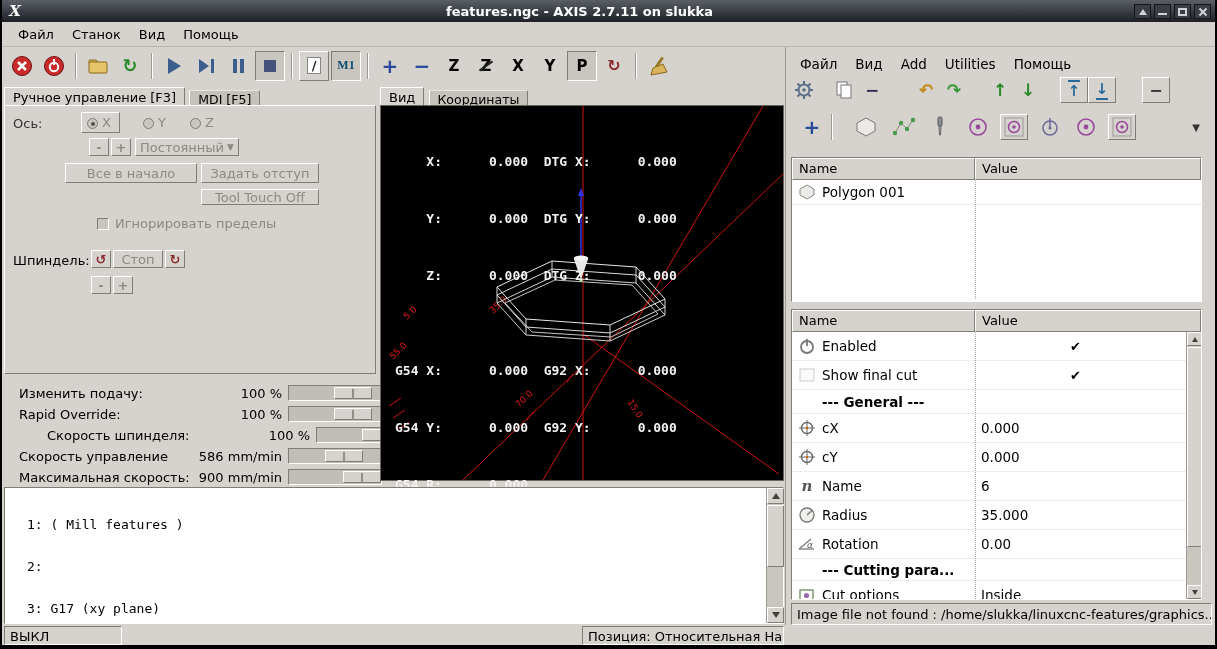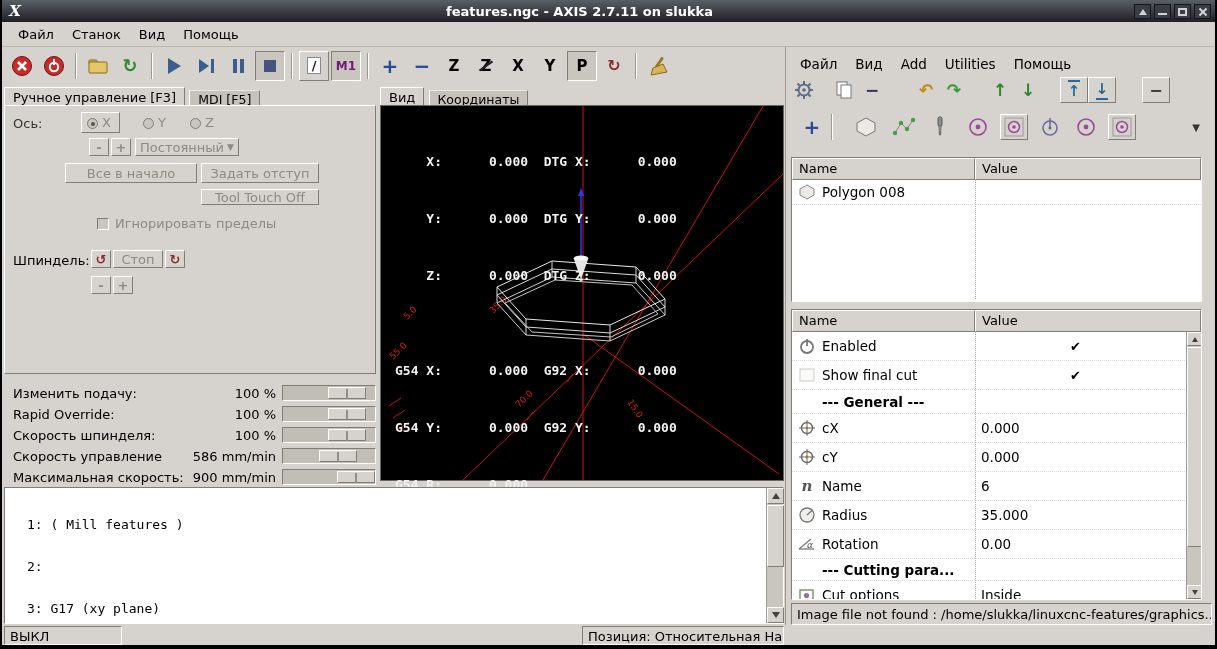--- a/index.html
+++ b/index.html
@@ -53,21 +53,21 @@
 
   #left-tabs { position:absolute; left:2px; top:86px; height:20px; }
   #manual-panel { position:absolute; left:2px; top:105px; width:372px; height:269px; border:1px solid; border-color:#fff #807c76 #807c76 #fff; background:#d6d2cd; }
   .dis { color:#8d8983; }
   .smallbtn { position:absolute; width:20px; height:18px; font-weight:bold; }
   .radio { display:inline-block; width:11px; height:11px; border-radius:50%; border:1px solid #807c76; background:#c9c5bf; position:relative; vertical-align:-2px; margin-right:4px; }
   .radio.on::after { content:""; position:absolute; left:3px; top:3px; width:4px; height:4px; border-radius:50%; background:#55514c; }
   .checkbox { display:inline-block; width:12px; height:12px; border:1px solid; border-color:#807c76 #fff #fff #807c76; background:#c9c5bf; vertical-align:-2px; margin-right:6px; }
 
   
-  .sliderrow { position:absolute; left:6px; width:372px; height:21px; }
+  .sliderrow { position:absolute; left:12px; width:372px; height:21px; }
   .sliderrow .lab { position:absolute; left:5px; top:3px; }
   .sliderrow .val { position:absolute; right:104px; top:3px; }
   .strough { position:absolute; right:4px; top:2px; width:94px; height:16px; border:1px solid; border-color:#807c76 #fff #fff #807c76; background:#c1bdb7; }
   .shandle { position:absolute; top:1px; width:38px; height:12px; border:1px solid; border-color:#fff #807c76 #807c76 #fff; background:#d6d2cd; }
   .shandle::after { content:""; position:absolute; left:17px; top:1px; width:2px; height:10px; background:#918d87; }
 
   
   #preview-tabs { position:absolute; left:378px; top:86px; height:20px; }
   #canvas { position:absolute; left:378px; top:105px; width:404px; height:376px; background:#000; border:1px solid #6a665f; }
   #dro { position:absolute; left:14px; top:8px; color:#f2f2f2; font-family:"DejaVu Sans Mono","Liberation Mono",monospace; font-size:13px; font-weight:bold; line-height:19px; white-space:pre; }
@@ -177,21 +177,21 @@
           </span>
         </div>
     <div class="tbtn sunk">
           <span class="stopsq"></span>
         </div>
     <div class="tsep"></div>
     <div class="tbtn framed">
           <span class="slashpage">/</span>
         </div>
     <div class="tbtn sunk">
-          <span class="glyph" style="font-size:12px;color:#701a75;">M1</span>
+          <span class="glyph" style="font-size:12px;color:#0c4a6e;font-family:Liberation Serif, serif;">M1</span>
         </div>
     <div class="tsep"></div>
     <div class="tbtn">
           <span class="glyph" style="font-size:20px;color:#2a4a9a;">+</span>
         </div>
     <div class="tbtn">
           <span class="glyph" style="font-size:20px;color:#2a4a9a;">−</span>
         </div>
     <div class="tbtn">
           <span class="glyph" style="font-size:15px;">Z</span>
@@ -261,21 +261,21 @@
           <span class="shandle" style="left:45px;"></span>
         </span>
   </div>
   <div class="sliderrow" style="top:404px;">
     <span class="lab">Rapid Override:</span>
     <span class="val">100 %</span>
     <span class="strough">
           <span class="shandle" style="left:45px;"></span>
         </span>
   </div>
-  <div class="sliderrow" style="top:425px;">
+  <div class="sliderrow" style="top:425px;margin-left:28px;">
     <span class="lab">Скорость шпинделя:</span>
     <span class="val">100 %</span>
     <span class="strough">
           <span class="shandle" style="left:45px;"></span>
         </span>
   </div>
   <div class="sliderrow" style="top:446px;">
     <span class="lab">Скорость управление</span>
     <span class="val">586 mm/min</span>
     <span class="strough">
@@ -502,21 +502,21 @@
         <div class="thcell" style="flex:1;">Value</div>
       </div>
       <div class="tbody" style="height:119px;">
         <div class="colsep" style="left:183px;"></div>
         <div class="trow" style="height:25px;">
           <span class="ticon">
             <svg width="18" height="16">
                   <polygon points="9,1 16,5 16,11 9,15 2,11 2,5" fill="#eceae6" stroke="#888"></polygon>
                 </svg>
           </span>
-          <span class="tname">Polygon 008</span>
+          <span class="tname">Polygon 001</span>
         </div>
       </div>
     </div>
 
     <div class="tree" style="top:262px;height:291px;">
       <div class="thead">
         <div class="thcell" style="width:183px;">Name</div>
         <div class="thcell" style="flex:1;">Value</div>
       </div>
       <div class="tbody" style="height:267px;">

